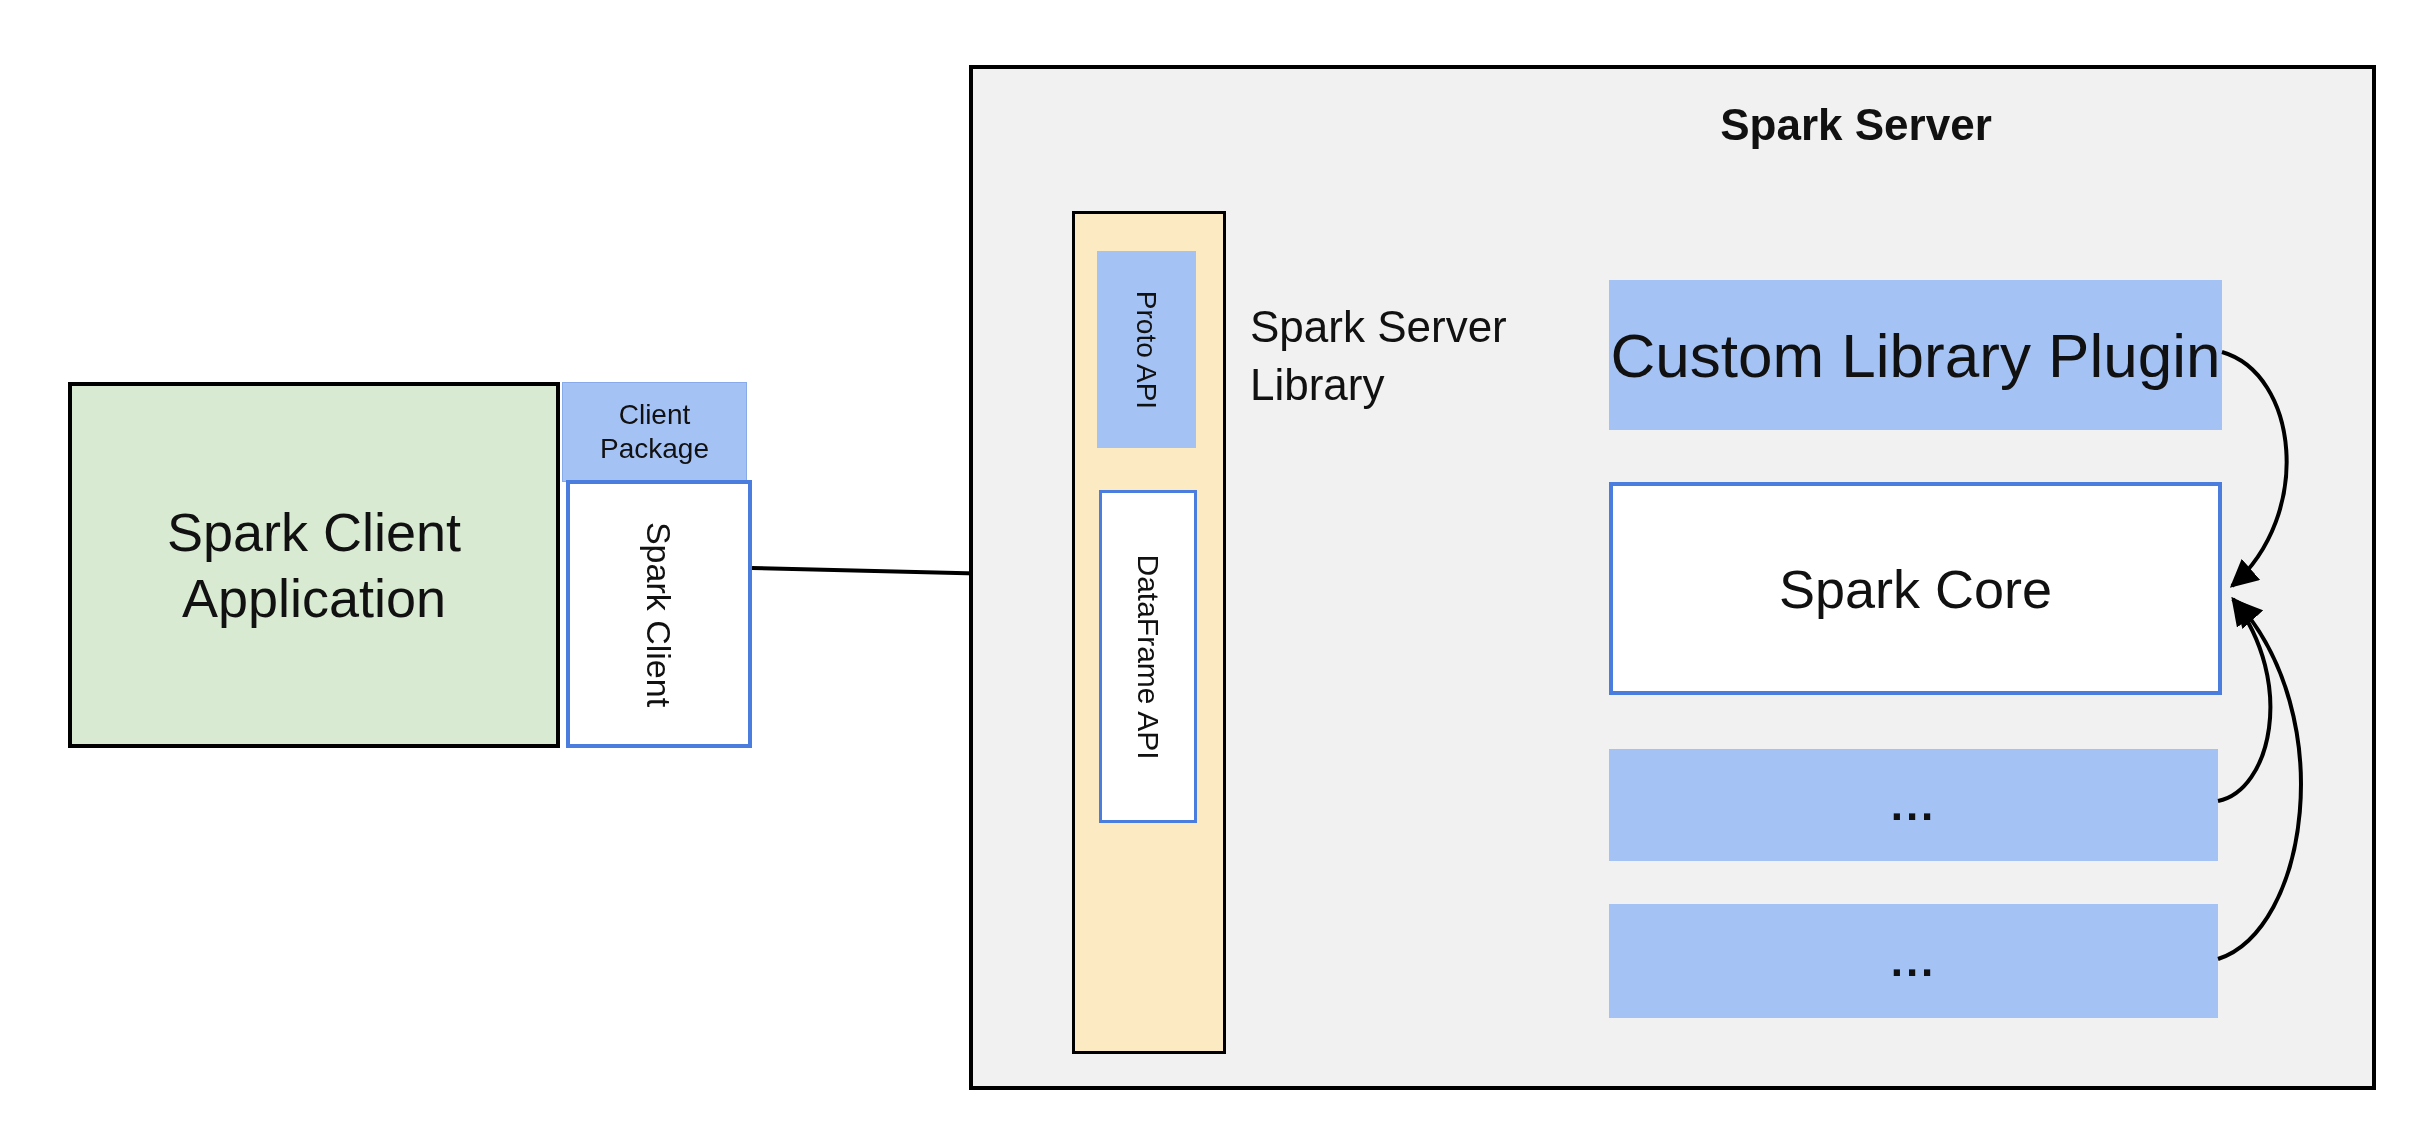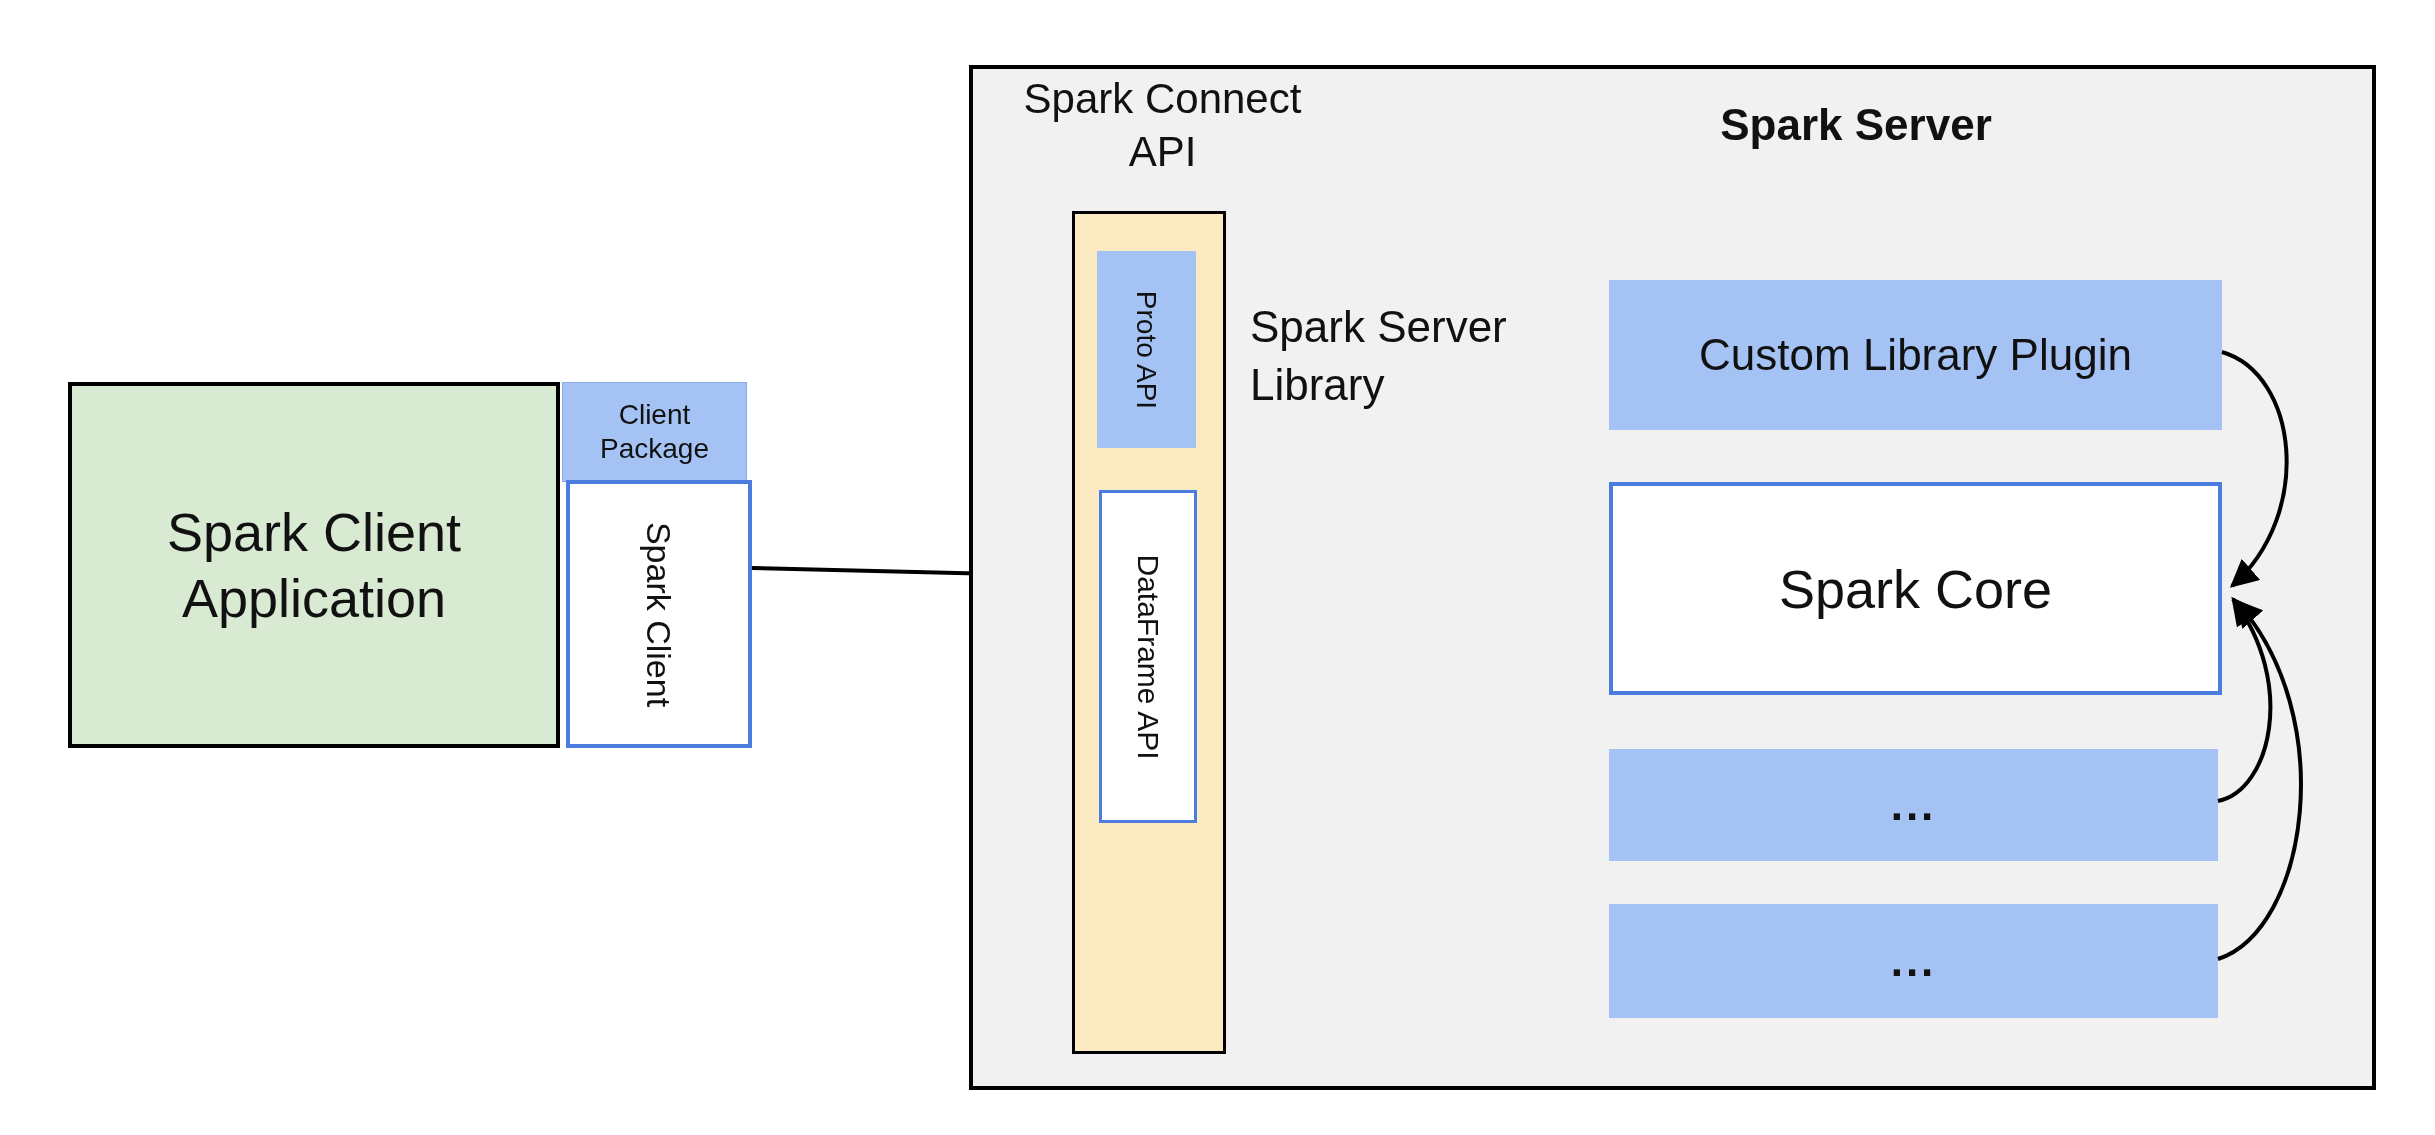--- a/index.html
+++ b/index.html
@@ -23,21 +23,21 @@
   .connect-label{left:975px;top:72px;width:375px;font-size:42px;line-height:53px;}
   .server-title{left:1606px;top:100px;width:500px;font-size:44px;font-weight:700;}
   .library-label{left:1250px;top:240px;width:420px;font-size:44px;line-height:58px;text-align:left;}
 
   
   .api-column{left:1072px;top:211px;width:154px;height:843px;background:#fcebc2;border:3px solid #000;}
   .proto-api{left:1097px;top:251px;width:99px;height:197px;background:#a4c2f4;}
   .dataframe-api{left:1099px;top:490px;width:98px;height:333px;background:#ffffff;border:3px solid #4a7dde;}
 
   
-  .plugin-box{left:1609px;top:280px;width:613px;height:150px;background:#a4c2f4;font-size:44px;}
+  .plugin-box{left:1609px;top:280px;width:613px;height:150px;background:#a4c2f4;font-size:62px;}
   .core-box{left:1609px;top:482px;width:613px;height:213px;background:#ffffff;border:4px solid #4a7dde;font-size:54px;}
   .dots-box1{left:1609px;top:749px;width:609px;height:112px;background:#a4c2f4;font-size:44px;font-weight:700;letter-spacing:3px;}
   .dots-box2{left:1609px;top:904px;width:609px;height:114px;background:#a4c2f4;font-size:44px;font-weight:700;letter-spacing:3px;}
 
   
   .vtext{display:flex;align-items:center;justify-content:center;height:100%;width:100%;}
   .vtext > span{transform:rotate(90deg);white-space:nowrap;display:block;}
   .spark-client .vtext > span{font-size:34px;}
   .proto-api .vtext > span{font-size:28px;}
   .dataframe-api .vtext > span{font-size:30px;}
@@ -70,24 +70,20 @@
     <span>Client
 Package</span>
   </div>
 
   <div class="abs spark-client boxes">
     <div class="vtext">
         <span>Spark Client</span>
       </div>
   </div>
 
-  <div class="abs connect-label center pre txt">
-    <span>Spark Connect
-API</span>
-  </div>
   <div class="abs server-title center txt">
     <span>Spark Server</span>
   </div>
   <div class="abs library-label pre txt">
     <span>Spark Server
 Library</span>
   </div>
 
   <div class="abs api-column boxes"></div>
   <div class="abs proto-api boxes">

